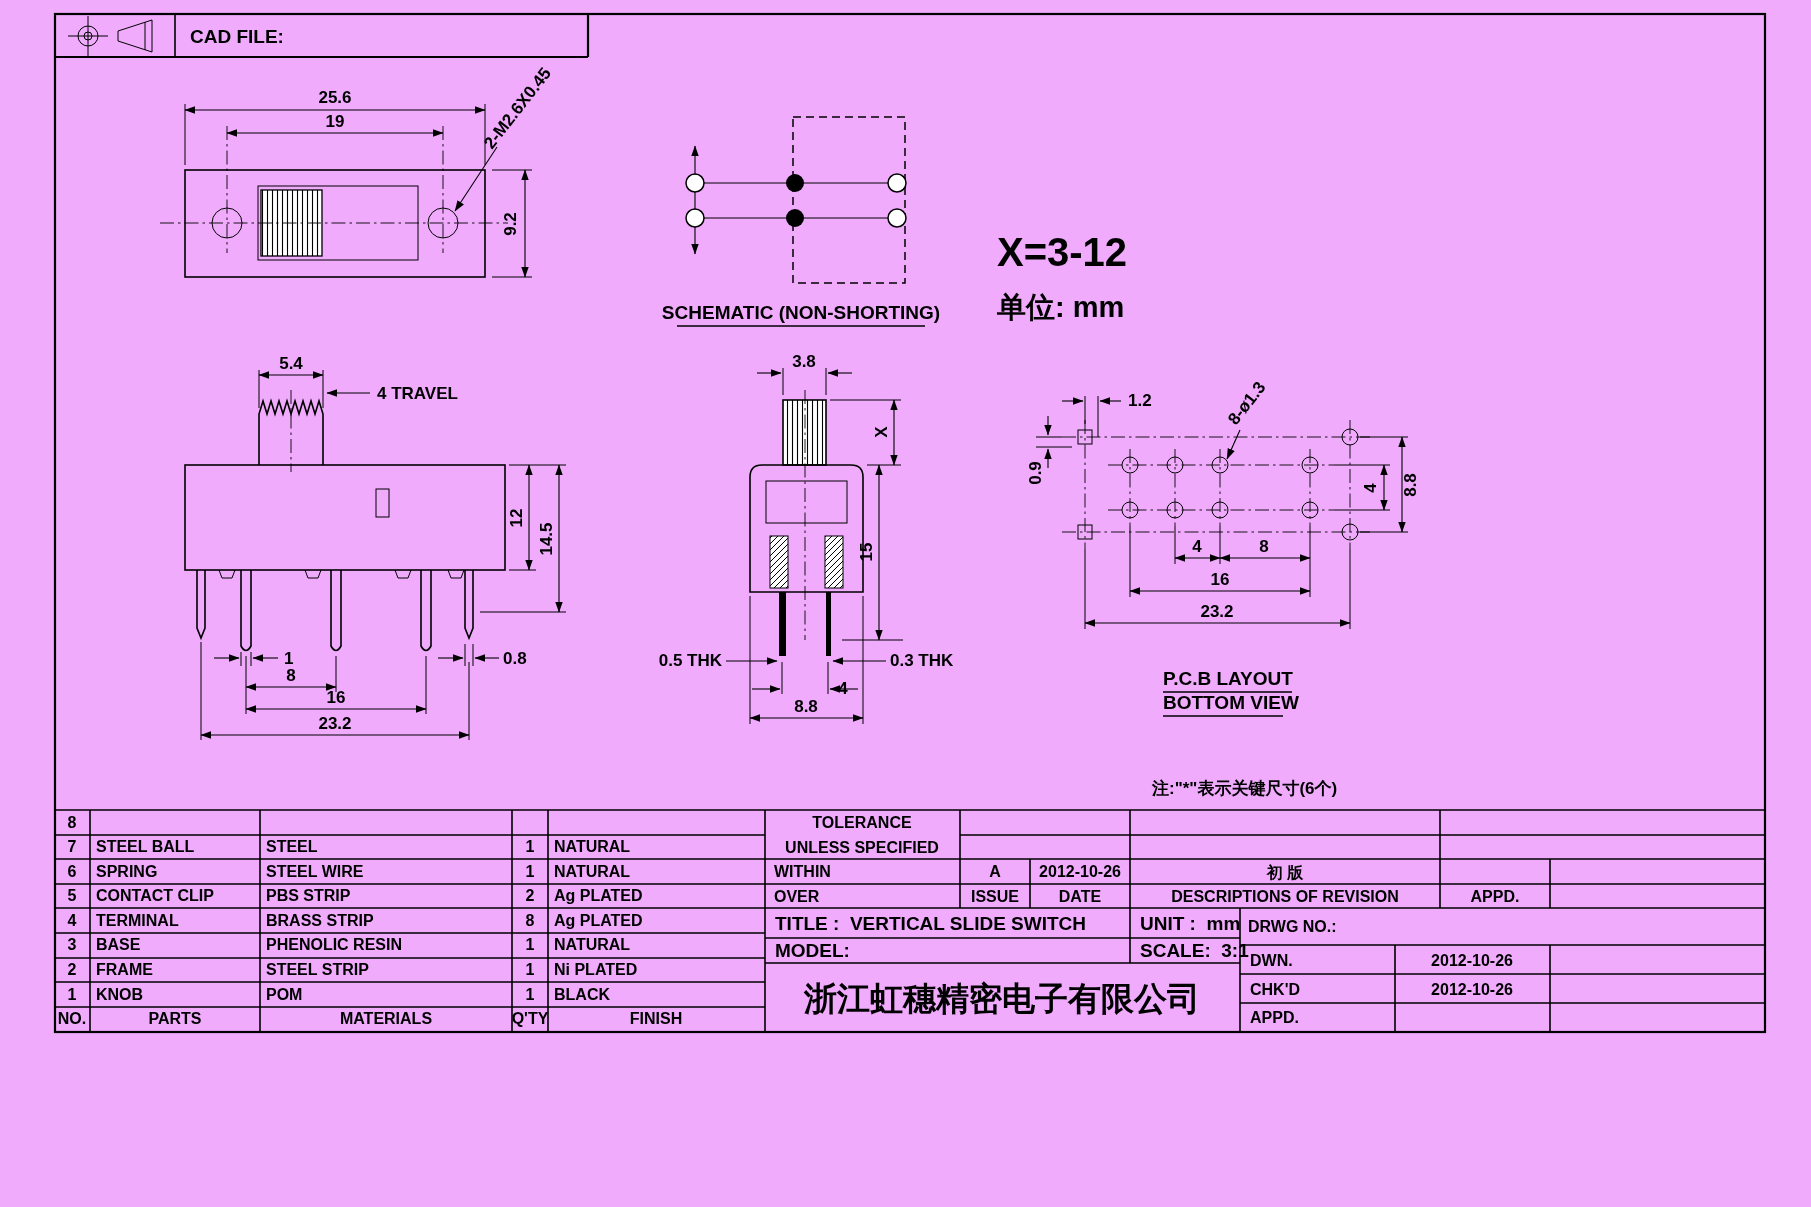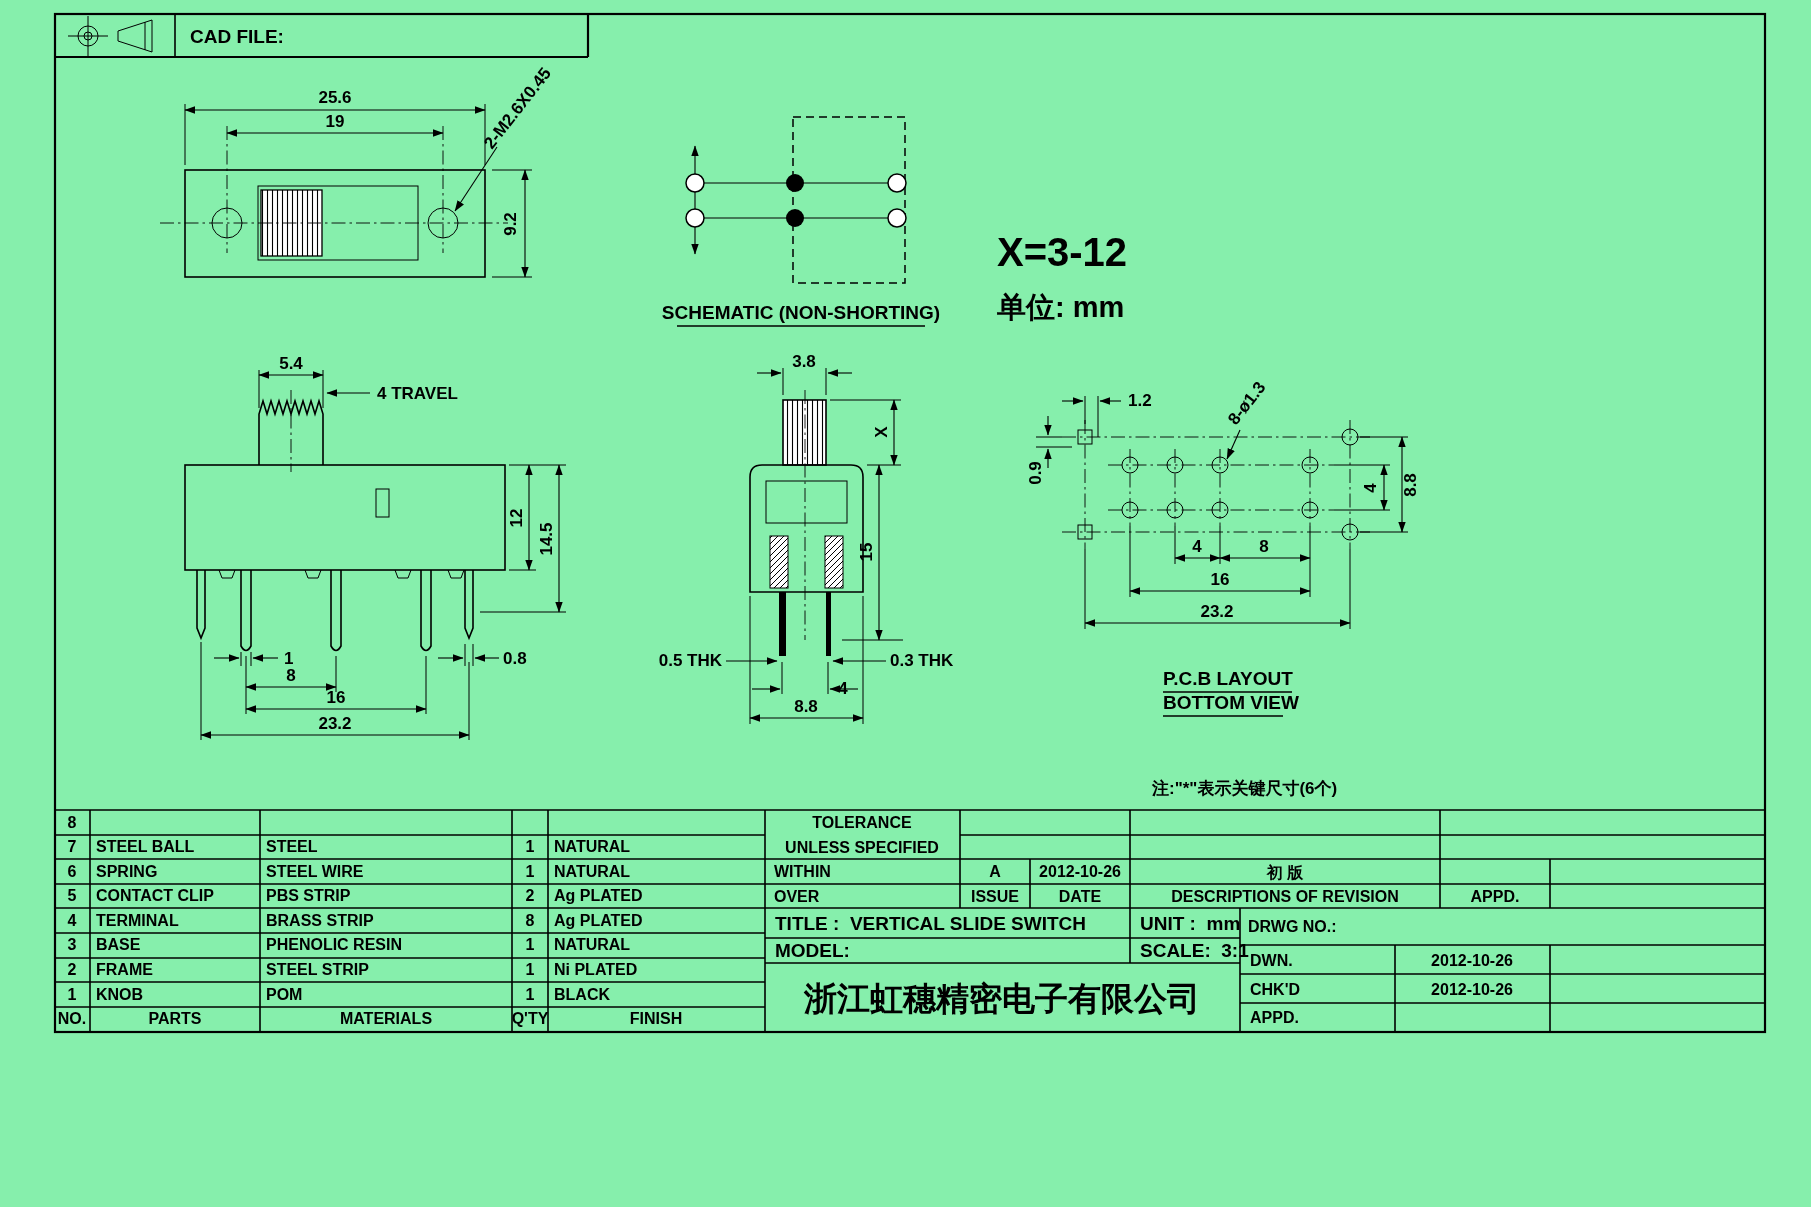--- a/index.html
+++ b/index.html
@@ -1,16 +1,16 @@
 <!DOCTYPE html>
 <html><head>
 <meta charset="utf-8">
 <style>
   html,body{margin:0;padding:0;background:#fff}
-  .sheet{position:relative;width:1811px;height:1207px;background:#86efac;overflow:hidden}
+  .sheet{position:relative;width:1811px;height:1207px;background:#f0abfc;overflow:hidden}
   svg{display:block}
   .s2{stroke:#000;stroke-width:2.2;fill:none}
   .s1{stroke:#000;stroke-width:1.6;fill:none}
   .t{stroke:#000;stroke-width:1;fill:none}
   .cl{stroke:#000;stroke-width:.9;fill:none;stroke-dasharray:14 4 2.5 4}
   .dsh{stroke:#000;stroke-width:1.5;fill:none;stroke-dasharray:8 5}
   .dl{stroke:#000;stroke-width:1.1;fill:none}
   text{font-family:"Liberation Sans","DejaVu Sans",sans-serif;fill:#000;font-weight:bold;white-space:pre}
   .dim{font-size:17px}
   .lbl{font-size:19px}

